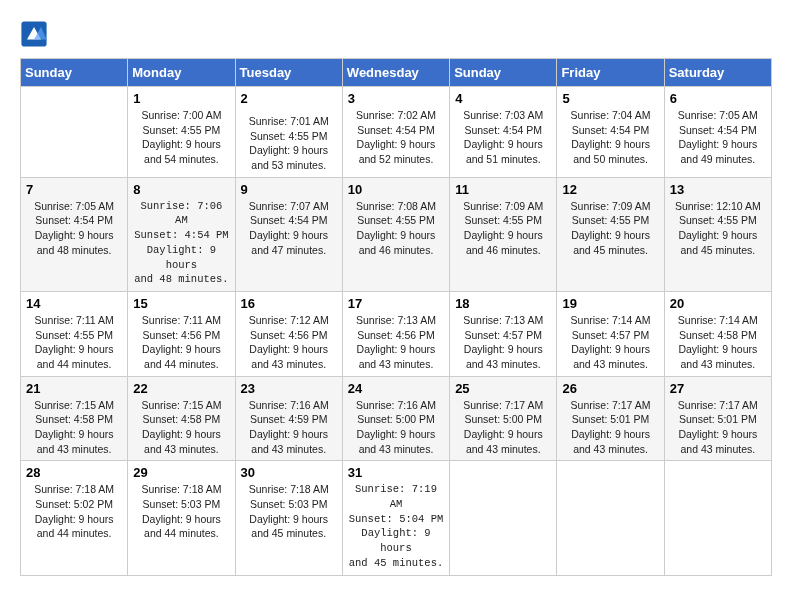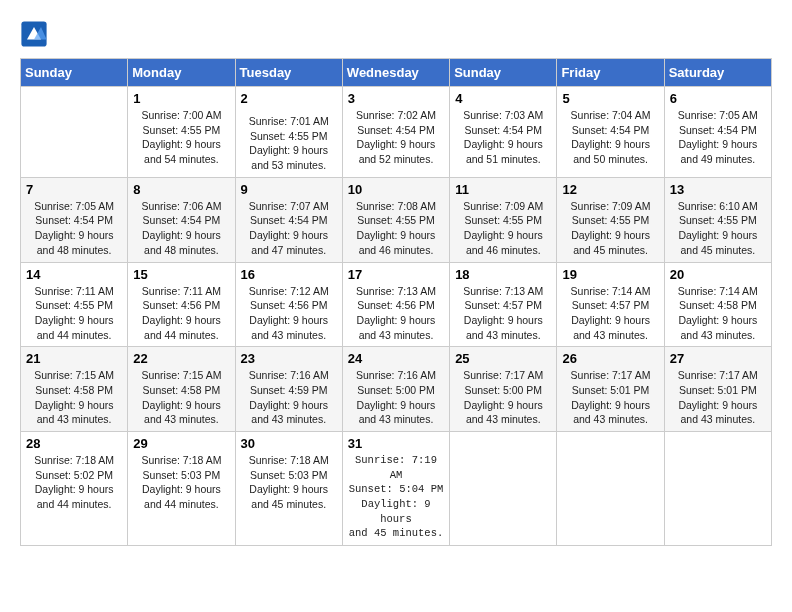--- a/index.html
+++ b/index.html
@@ -164,21 +164,21 @@
       <tr>
         <td>
           <span class="day-num">7</span>
           <div class="day-info" style="white-space: pre-line;">Sunrise: 7:05 AM
 Sunset: 4:54 PM
 Daylight: 9 hours
 and 48 minutes.</div>
         </td>
         <td>
           <span class="day-num">8</span>
-          <div class="day-info" style="white-space: pre-line;">Sunrise: 7:06 AM
+          <div class="day-info" style="white-space: pre-line; font-family: Liberation Mono, monospace;">Sunrise: 7:06 AM
 Sunset: 4:54 PM
 Daylight: 9 hours
 and 48 minutes.</div>
         </td>
         <td>
           <span class="day-num">9</span>
           <div class="day-info" style="white-space: pre-line;">Sunrise: 7:07 AM
 Sunset: 4:54 PM
 Daylight: 9 hours
 and 47 minutes.</div>
@@ -199,21 +199,21 @@
         </td>
         <td>
           <span class="day-num">12</span>
           <div class="day-info" style="white-space: pre-line;">Sunrise: 7:09 AM
 Sunset: 4:55 PM
 Daylight: 9 hours
 and 45 minutes.</div>
         </td>
         <td>
           <span class="day-num">13</span>
-          <div class="day-info" style="white-space: pre-line;">Sunrise: 6:10 AM
+          <div class="day-info" style="white-space: pre-line;">Sunrise: 12:10 AM
 Sunset: 4:55 PM
 Daylight: 9 hours
 and 45 minutes.</div>
         </td>
       </tr>
       <tr>
         <td>
           <span class="day-num">14</span>
           <div class="day-info" style="white-space: pre-line;">Sunrise: 7:11 AM
 Sunset: 4:55 PM

